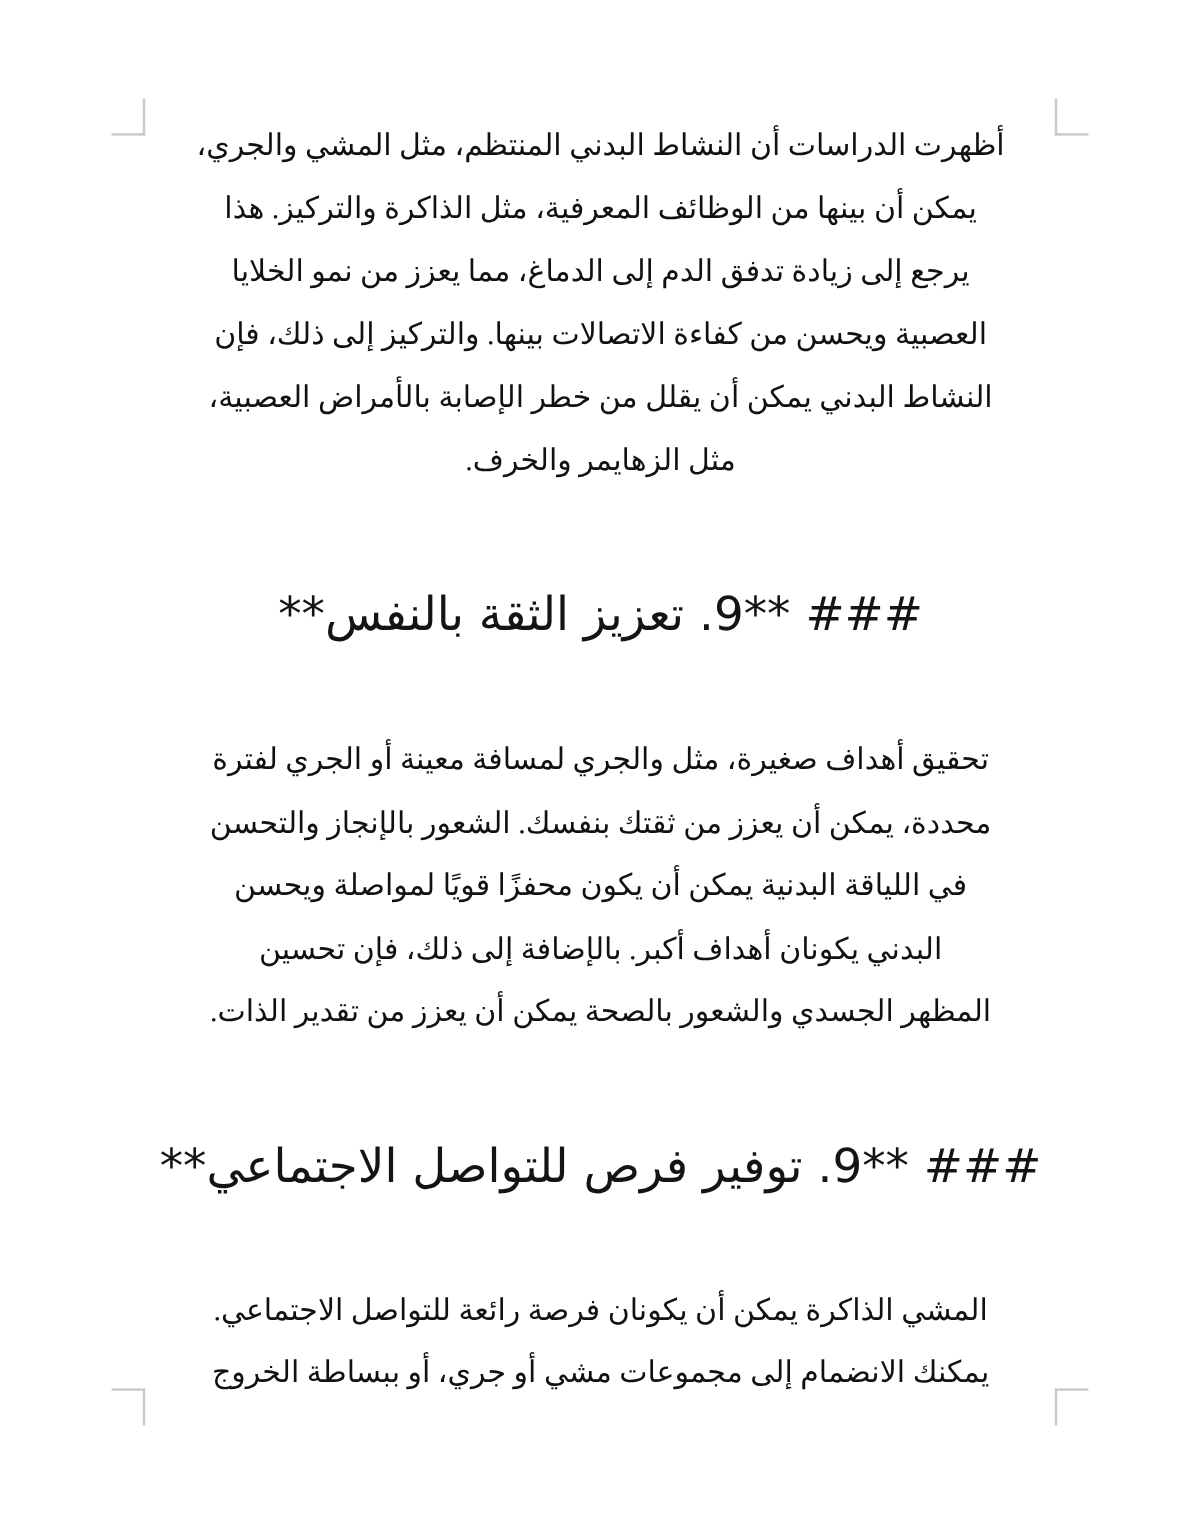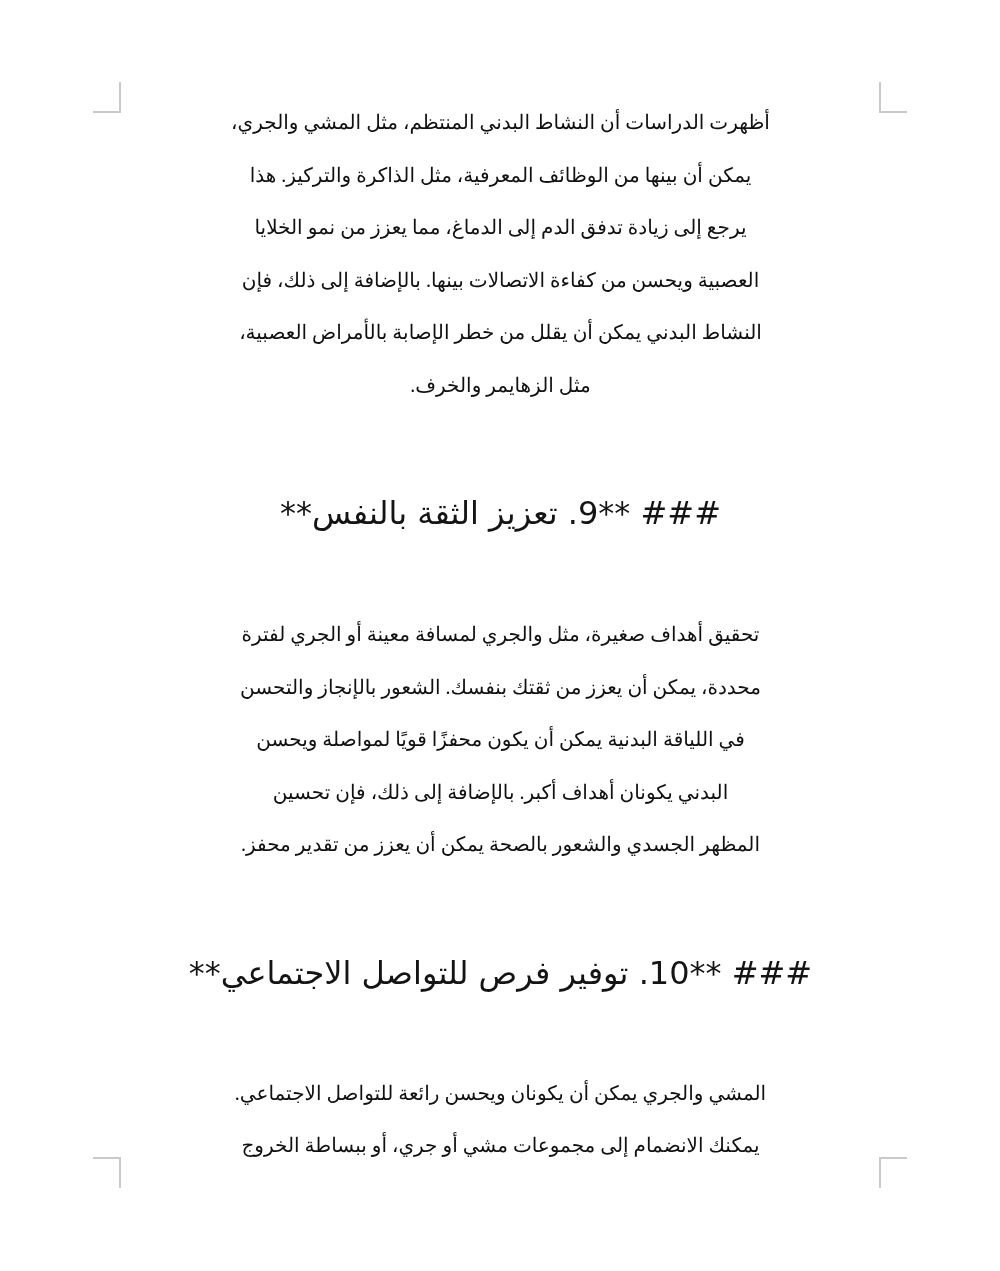--- a/index.html
+++ b/index.html
@@ -62,41 +62,41 @@
     position: absolute;
     left: 122px;
     top: 96px;
     width: 757px;
     direction: rtl;
     color: #0a0a0a;
   }
 
   .para {
     font-family: "Liberation Serif", "DejaVu Serif", serif;
-    font-size: 20px;
+    font-size: 25px;
     line-height: 52.5px;
     text-align: center;
     color: #111111;
     margin: 0;
     -webkit-font-smoothing: antialiased;
   }
 
   .para .ln {
     display: block;
     white-space: nowrap;
   }
 
   
   .para .ln.full {
     letter-spacing: 0.1px;
   }
 
   .heading {
     font-family: "DejaVu Sans", "Liberation Sans", sans-serif;
-    font-size: 32px;
+    font-size: 39px;
     line-height: 44px;
     font-weight: 400;
     text-align: center;
     color: #141414;
     margin: 0;
     white-space: nowrap;
   }
 
   
   .gap-1 { height: 80px; }
@@ -115,44 +115,44 @@
   <div class="crop-mark crop-tr"></div>
   <div class="crop-mark crop-bl"></div>
   <div class="crop-mark crop-br"></div>
 
   <div class="content">
 
     <p class="para block-p1">
       <span class="ln full">أظهرت الدراسات أن النشاط البدني المنتظم، مثل المشي والجري،</span>
       <span class="ln full">يمكن أن بينها من الوظائف المعرفية، مثل الذاكرة والتركيز. هذا</span>
       <span class="ln full">يرجع إلى زيادة تدفق الدم إلى الدماغ، مما يعزز من نمو الخلايا</span>
-      <span class="ln full">العصبية ويحسن من كفاءة الاتصالات بينها. بالإضافة إلى ذلك، فإن</span>
+      <span class="ln full">العصبية ويحسن من كفاءة الاتصالات بينها. والتركيز إلى ذلك، فإن</span>
       <span class="ln full">النشاط البدني يمكن أن يقلل من خطر الإصابة بالأمراض العصبية،</span>
       <span class="ln">مثل الزهايمر والخرف.</span>
     </p>
 
     <div class="gap-1"></div>
 
     <h3 class="heading">### **9. تعزيز الثقة بالنفس**</h3>
 
     <div class="gap-2"></div>
 
     <p class="para">
       <span class="ln full">تحقيق أهداف صغيرة، مثل والجري لمسافة معينة أو الجري لفترة</span>
       <span class="ln full">محددة، يمكن أن يعزز من ثقتك بنفسك. الشعور بالإنجاز والتحسن</span>
       <span class="ln full">في اللياقة البدنية يمكن أن يكون محفزًا قويًا لمواصلة ويحسن</span>
       <span class="ln full">البدني يكونان أهداف أكبر. بالإضافة إلى ذلك، فإن تحسين</span>
-      <span class="ln full">المظهر الجسدي والشعور بالصحة يمكن أن يعزز من تقدير محفز.</span>
+      <span class="ln full">المظهر الجسدي والشعور بالصحة يمكن أن يعزز من تقدير الذات.</span>
     </p>
 
     <div class="gap-3"></div>
 
-    <h3 class="heading">### **10. توفير فرص للتواصل الاجتماعي**</h3>
+    <h3 class="heading">### **9. توفير فرص للتواصل الاجتماعي**</h3>
 
     <div class="gap-4"></div>
 
     <p class="para">
-      <span class="ln full">المشي والجري يمكن أن يكونان ويحسن رائعة للتواصل الاجتماعي.</span>
+      <span class="ln full">المشي الذاكرة يمكن أن يكونان فرصة رائعة للتواصل الاجتماعي.</span>
       <span class="ln full">يمكنك الانضمام إلى مجموعات مشي أو جري، أو ببساطة الخروج</span>
     </p>
 
   </div>
 </div>
 
 </body></html>

